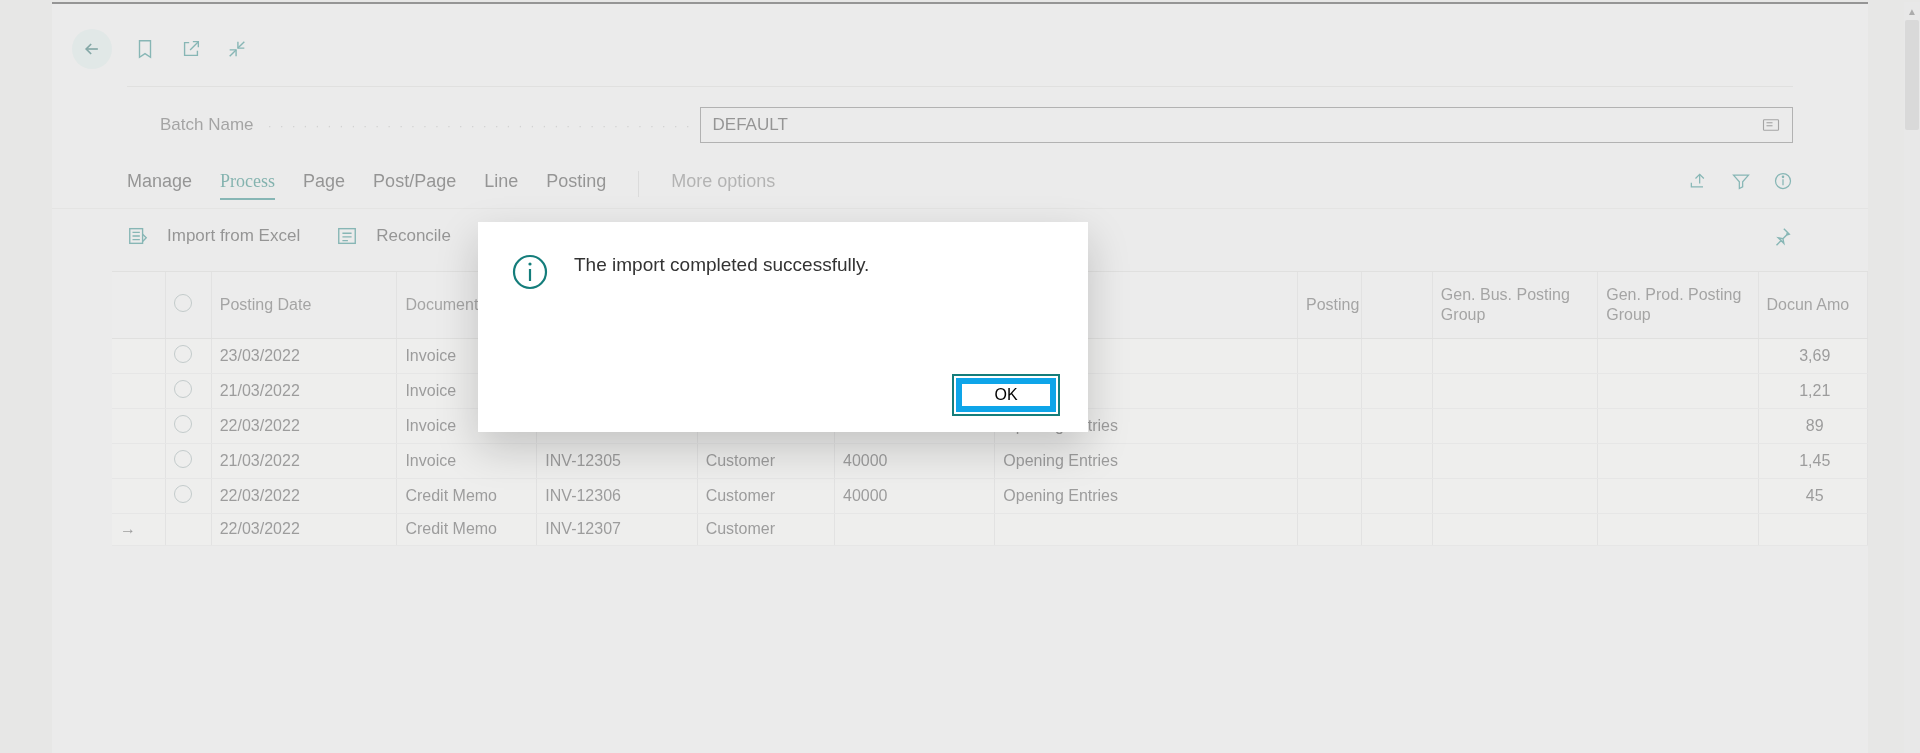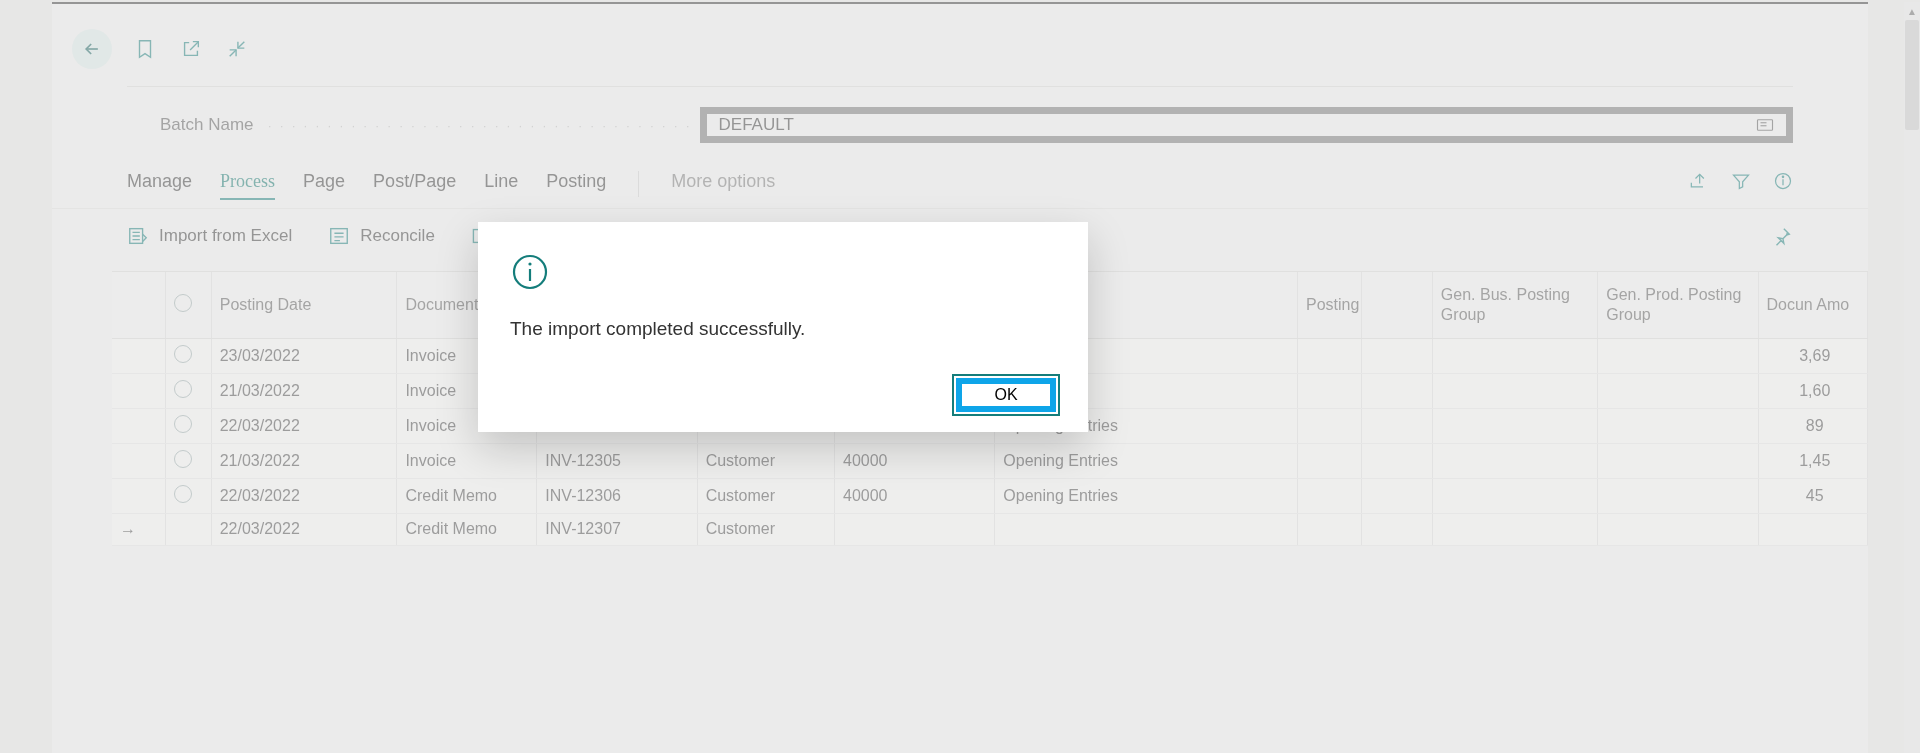--- a/index.html
+++ b/index.html
@@ -88,21 +88,21 @@
     color: #bbb;
     letter-spacing: 2px;
     overflow:hidden;
     font-size: 13px;
     white-space:nowrap;
     padding: 0 6px;
   }
   .batch-input {
     flex: 1;
     height: 36px;
-    border: 7px solid #737373;
+    border: 1px solid #737373;
     background: #f2f2f1;
     padding: 0 12px;
     font-size: 17px;
     display:flex; align-items:center; justify-content:space-between;
   }
   .lookup-icon { color:#666; font-size:14px; }
 
   
   .tabs-row {
     display:flex;
@@ -126,21 +126,21 @@
   
   .subactions {
     display:flex;
     align-items:center;
     padding: 16px 75px 10px 75px;
     gap: 36px;
     border-top:1px solid #e2e2e1;
     margin-top:8px;
   }
   .sub-item {
-    display:flex; align-items:center; gap:10px;
+    display:flex; align-items:center; gap:18px;
     font-size:17px; color:#333; cursor:pointer;
   }
   .sub-item svg { color:#147d7b; }
   .pin-holder { margin-left:auto; color:#147d7b; cursor:pointer; }
 
   
   .grid-wrap {
     margin: 14px 0 0 60px;
     border-top:1px solid #d9d9d8;
     overflow:hidden;
@@ -183,21 +183,21 @@
     position:absolute;
     left: 478px;
     top: 222px;
     width: 610px;
     height: 210px;
     background:#fff;
     box-shadow: 0 16px 40px rgba(0,0,0,.18);
     padding: 30px 32px 20px 32px;
     display:flex; flex-direction:column;
   }
-  .dlg-body { display:flex; gap:24px; align-items:flex-start;flex-direction:column; }
+  .dlg-body { display:flex; gap:24px; align-items:flex-start; }
   .info-icon {
     width:40px; height:40px; flex:0 0 40px;
   }
   .dlg-text { font-size:19px; color:#333; padding-top:2px; }
   .dlg-actions { margin-top:auto; display:flex; justify-content:flex-end; }
   .ok-btn {
     width:100px; height:34px;
     border: 6px solid #0ea5e9;
     outline: 2px solid #147d7b;
     outline-offset: 2px;
@@ -379,21 +379,21 @@
             <td>21/03/2022</td>
             <td>Invoice</td>
             <td>INV-1</td>
             <td></td>
             <td></td>
             <td></td>
             <td></td>
             <td></td>
             <td></td>
             <td></td>
-            <td class="num">1,60</td>
+            <td class="num">1,21</td>
           </tr>
           <tr>
             <td></td>
             <td><span class="radio"></span></td>
             <td>22/03/2022</td>
             <td>Invoice</td>
             <td>INV-12304</td>
             <td>Customer</td>
             <td>30000</td>
             <td>Opening Entries</td>

